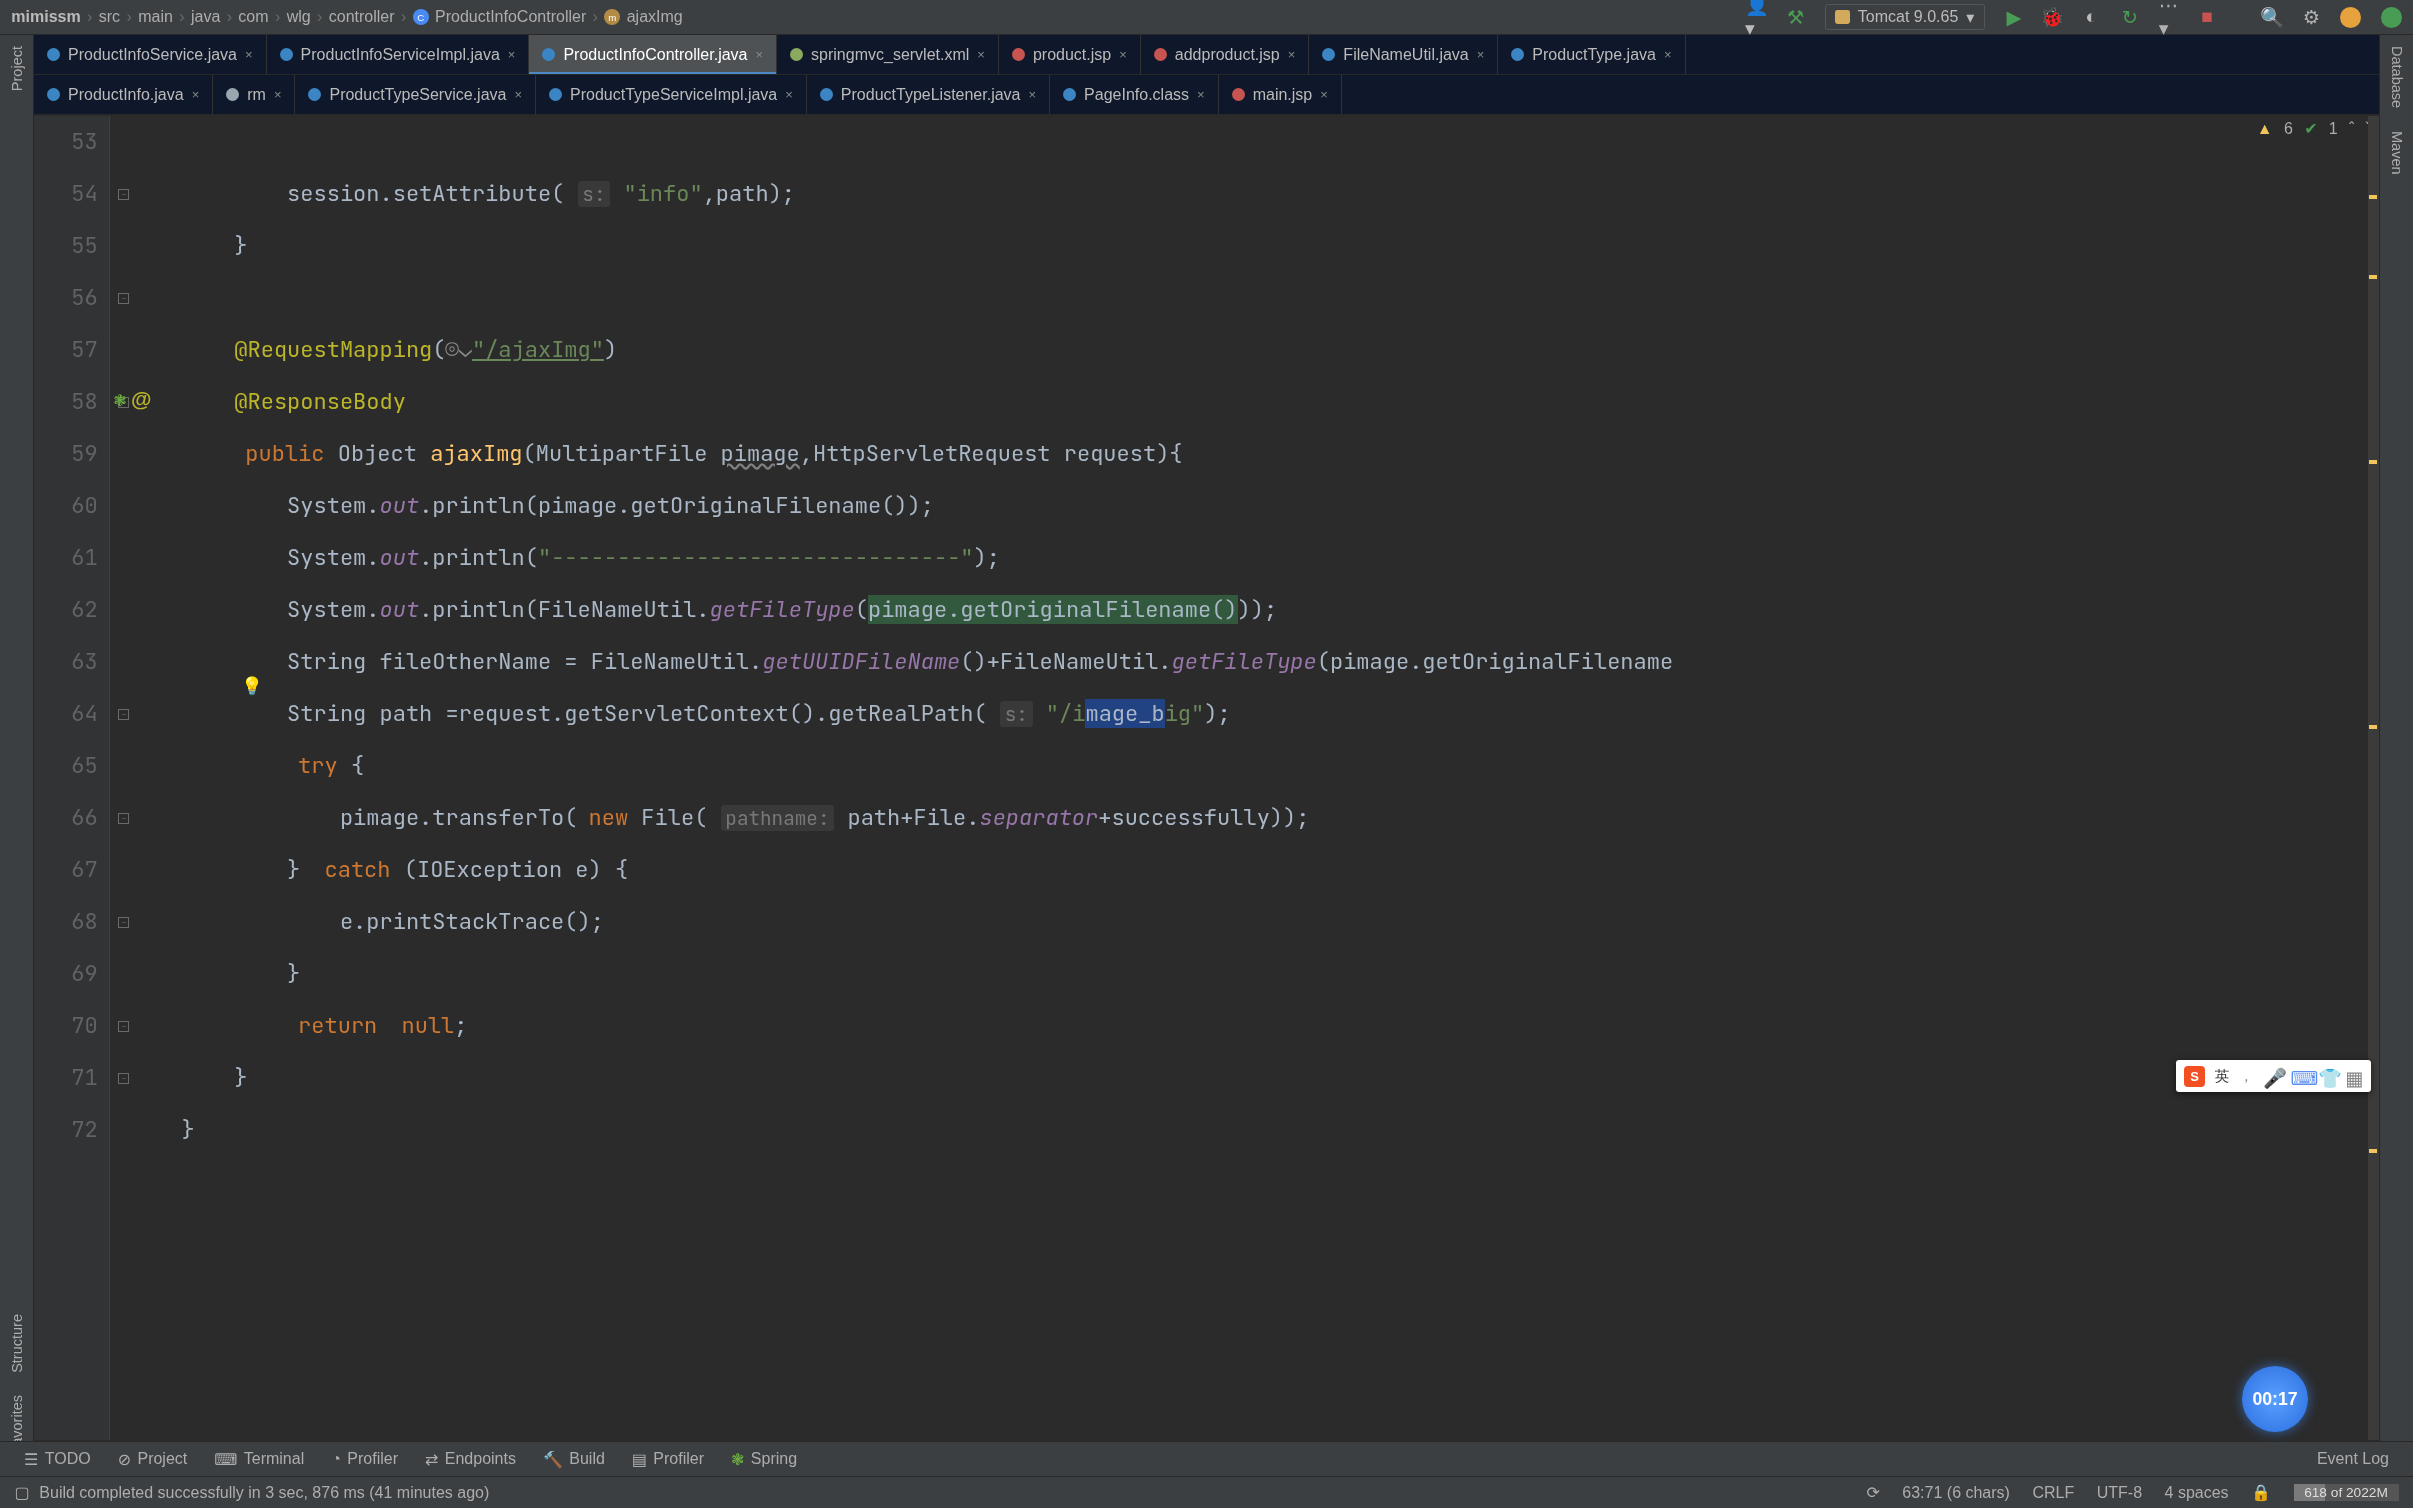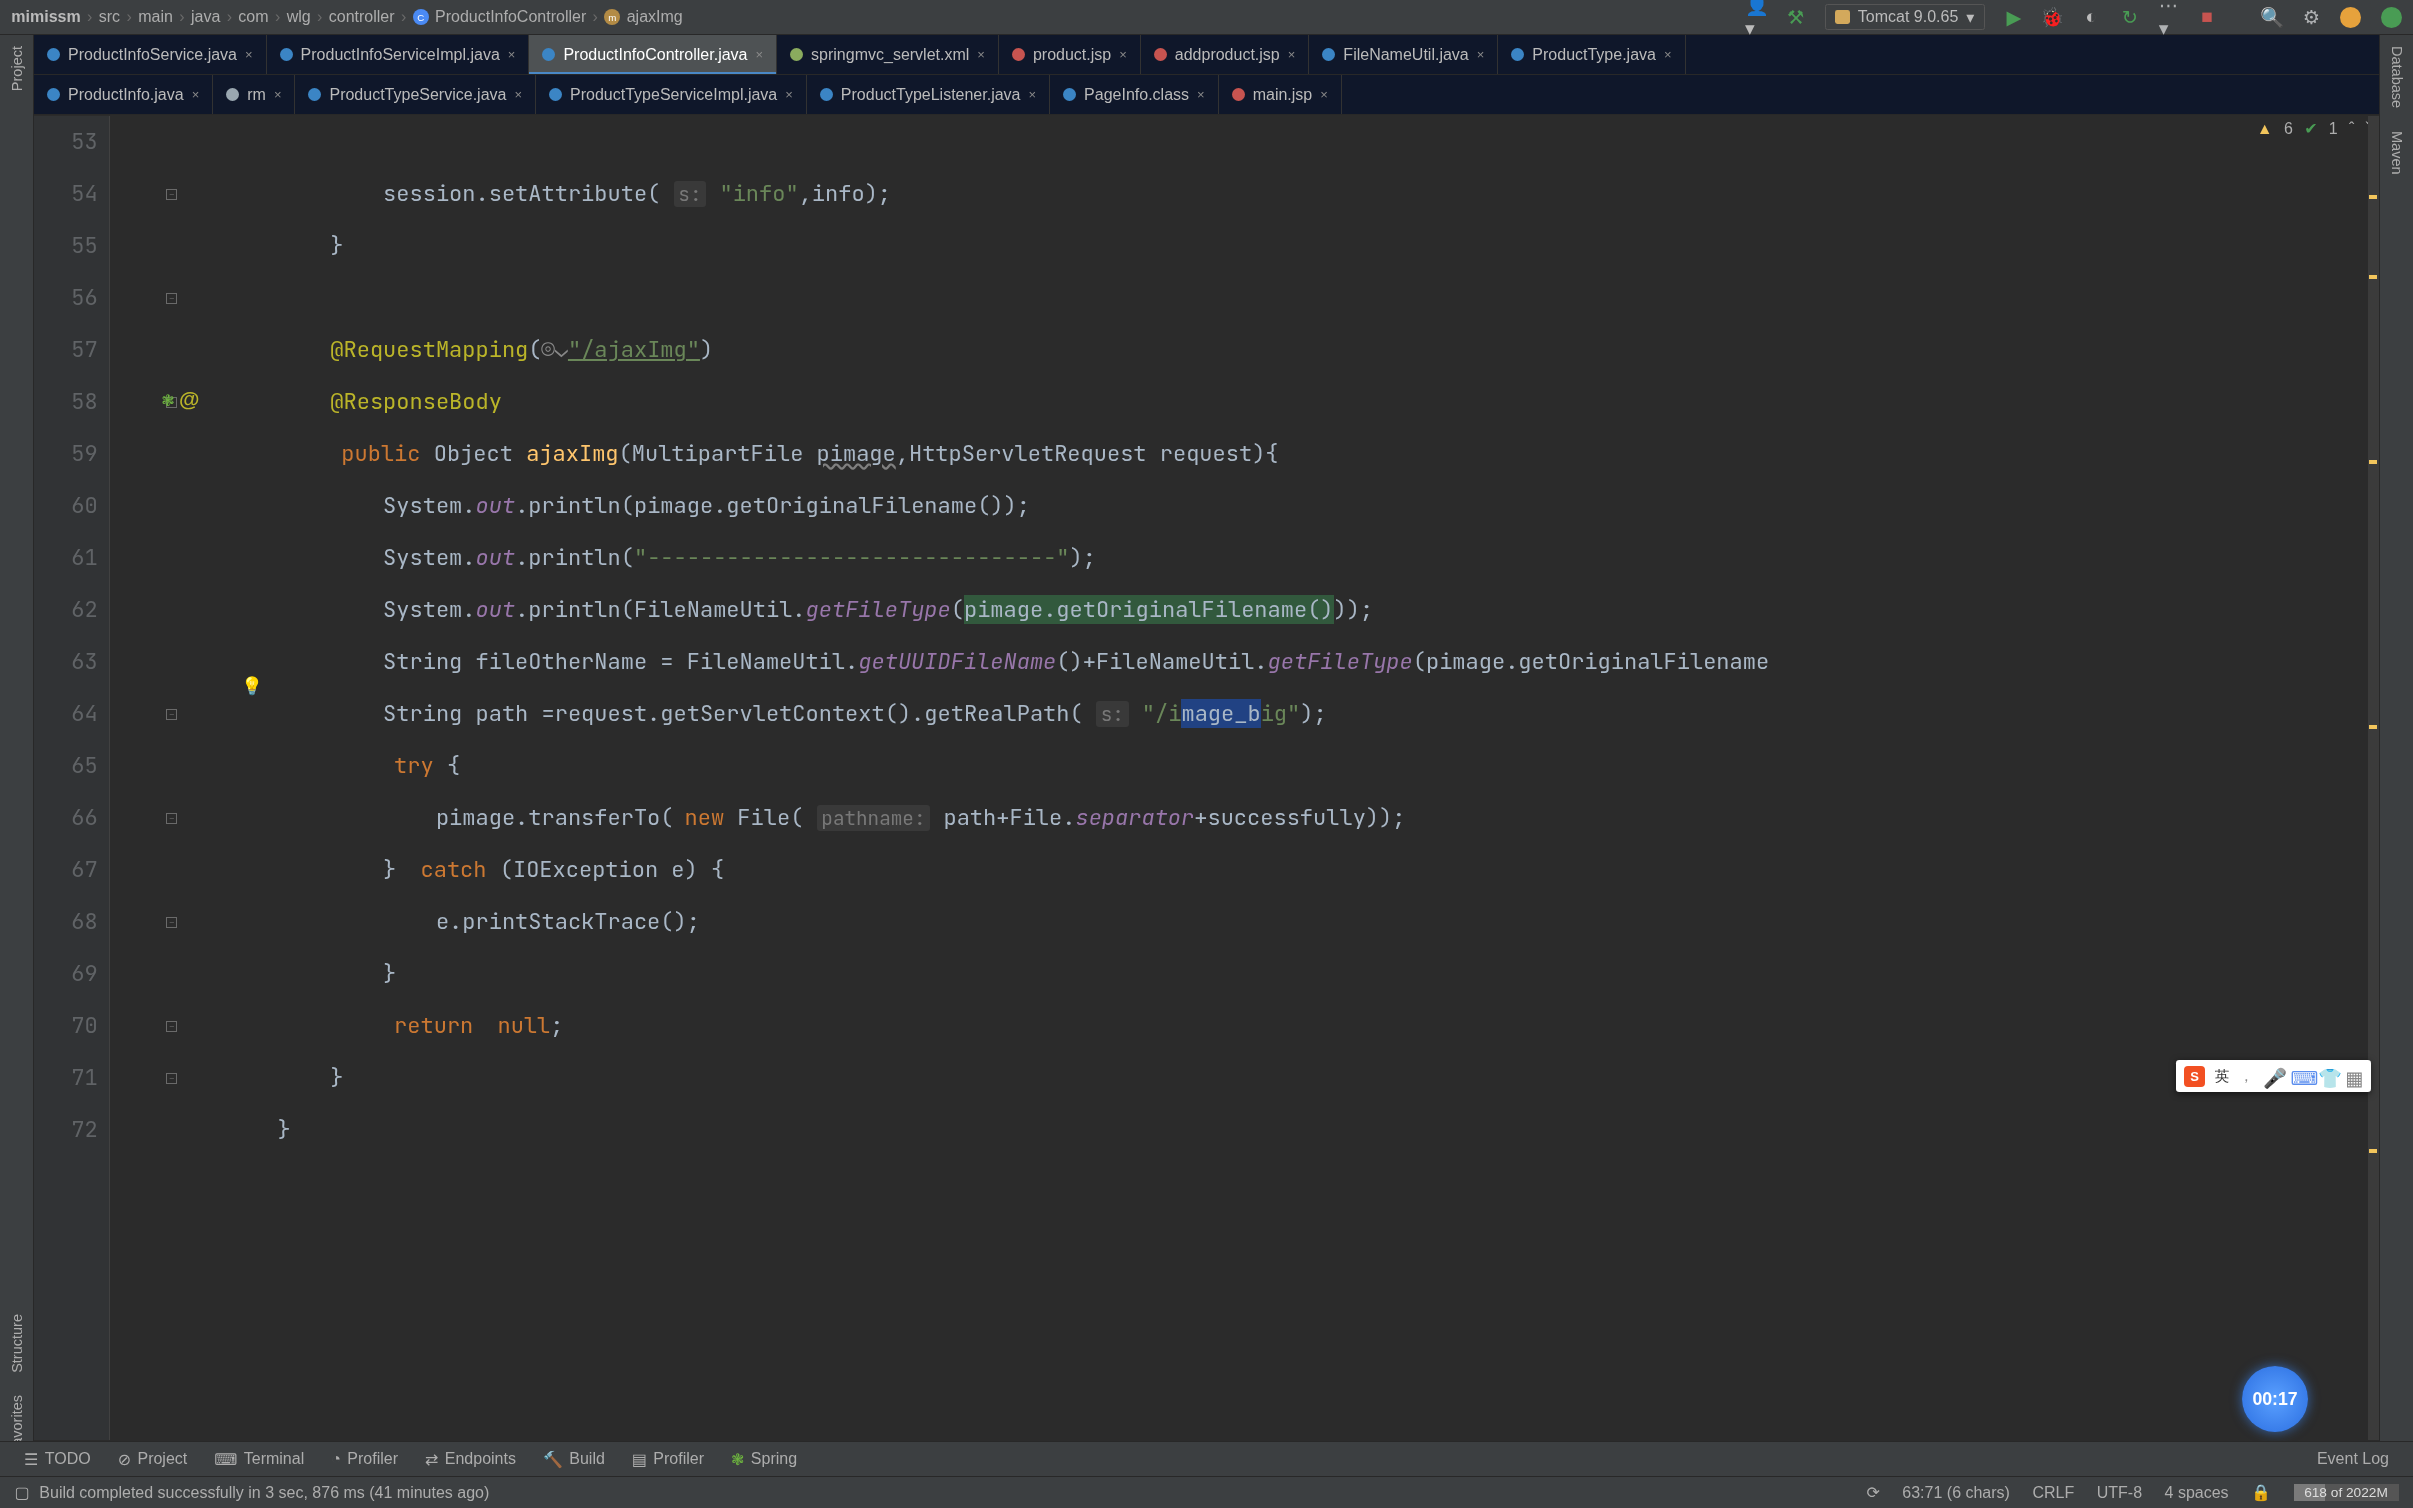--- a/index.html
+++ b/index.html
@@ -42,21 +42,21 @@
 .ficon.xml { background:#8aab5e; }
 .ficon.jsp { background:#c75450; }
 .ficon.cls { background:#3b85c5; }
 .ficon.txt { background:#9aa7b0; }
 
 .left-rail { position:absolute; left:0; top:35px; bottom:39px; width:34px; background:#3c3f41; border-right:0.8px solid #282828; display:flex; flex-direction:column; align-items:center; gap:22.5px; padding-top:11.3px; }
 .left-rail .vtab { writing-mode:vertical-rl; transform:rotate(180deg); font-size:14.5px; color:#adadad; cursor:pointer; }
 .right-rail { position:absolute; right:0; top:35px; bottom:39px; width:34px; background:#3c3f41; border-left:0.8px solid #282828; display:flex; flex-direction:column; align-items:center; gap:22.5px; padding-top:11.3px; }
 .right-rail .vtab { writing-mode:vertical-rl; font-size:14.5px; color:#adadad; cursor:pointer; }
 
-.editor-wrap { position:absolute; left:34px; right:34px; top:116px; bottom:68px; background:#2b2b2b; display:flex;gap:48px; }
+.editor-wrap { position:absolute; left:34px; right:34px; top:116px; bottom:68px; background:#2b2b2b; display:flex; }
 .gutter { width:76px; background:#313335; text-align:right; padding-right:11.3px; font-family: "JetBrains Mono", Consolas, monospace; font-size:22px; color:#606366; border-right:0.8px solid #414141; position:relative; }
 .gut-line { height:52px; line-height:52px; position:relative; }
 .fold-gutter { width:39px; background:#2b2b2b; border-right: none; position:relative; }
 .fold-line { height:52px; position:relative; }
 .fold-mark { position:absolute; left:8px; top:21px; width:11.3px; height:11.3px; border:0.8px solid #6a6a6a; color:#6a6a6a; font-size:8.8px; text-align:center; line-height:9.7px; }
 
 .code { flex:1; font-family: "JetBrains Mono", Consolas, monospace; font-size:22px; line-height:52px; white-space:pre; color:#a9b7c6; padding-left:19.3px; overflow:hidden; position:relative; }
 .kw { color:#cc7832;margin-left:11px; }
 .str { color:#6a8759; }
 .fld { color:#9876aa; font-style:italic; }
@@ -288,21 +288,21 @@
       <div class="fold-line"></div>
       <div class="fold-line">
         <div class="fold-mark">−</div>
       </div>
       <div class="fold-line">
         <div class="fold-mark">−</div>
       </div>
       <div class="fold-line"></div>
     </div>
   <div class="code" id="codearea">
-<span>         </span><span>session.setAttribute(</span> <span class="hint">s:</span> <span class="str">"info"</span><span>,info);</span>
+<span>         </span><span>session.setAttribute(</span> <span class="hint">s:</span> <span class="str">"info"</span><span>,path);</span>
 <span>     </span><span>}</span>
 
 <span>     </span><span class="ann">@RequestMapping</span>(<span style="color:#888">◎⌄</span><span class="str underl">"/ajaxImg"</span>)
 <span>     </span><span class="ann">@ResponseBody</span>
 <span>     </span><span class="kw">public</span><span> Object </span><span class="met">ajaxImg</span><span>(MultipartFile </span><span style="text-decoration:underline wavy #808080">pimage</span><span>,HttpServletRequest request){</span>
 <span>         </span><span>System.</span><span class="fld">out</span><span>.println(pimage.getOriginalFilename());</span>
 <span>         </span><span>System.</span><span class="fld">out</span><span>.println(</span><span class="str">"-------------------------------"</span><span>);</span>
 <span>         </span><span>System.</span><span class="fld">out</span><span>.println(FileNameUtil.</span><span class="fld">getFileType</span><span>(</span><span class="hlbg">pimage.getOriginalFilename()</span><span>));</span>
 <span>         </span><span>String fileOtherName = FileNameUtil.</span><span class="fld">getUUIDFileName</span><span>()+FileNameUtil.</span><span class="fld">getFileType</span><span>(pimage.getOriginalFilename</span>
 <span>         </span><span>String path =request.getServletContext().getRealPath(</span> <span class="hint">s:</span> <span class="str">"/i</span><span class="sel">mage_b</span><span class="str">ig"</span><span>);</span>

